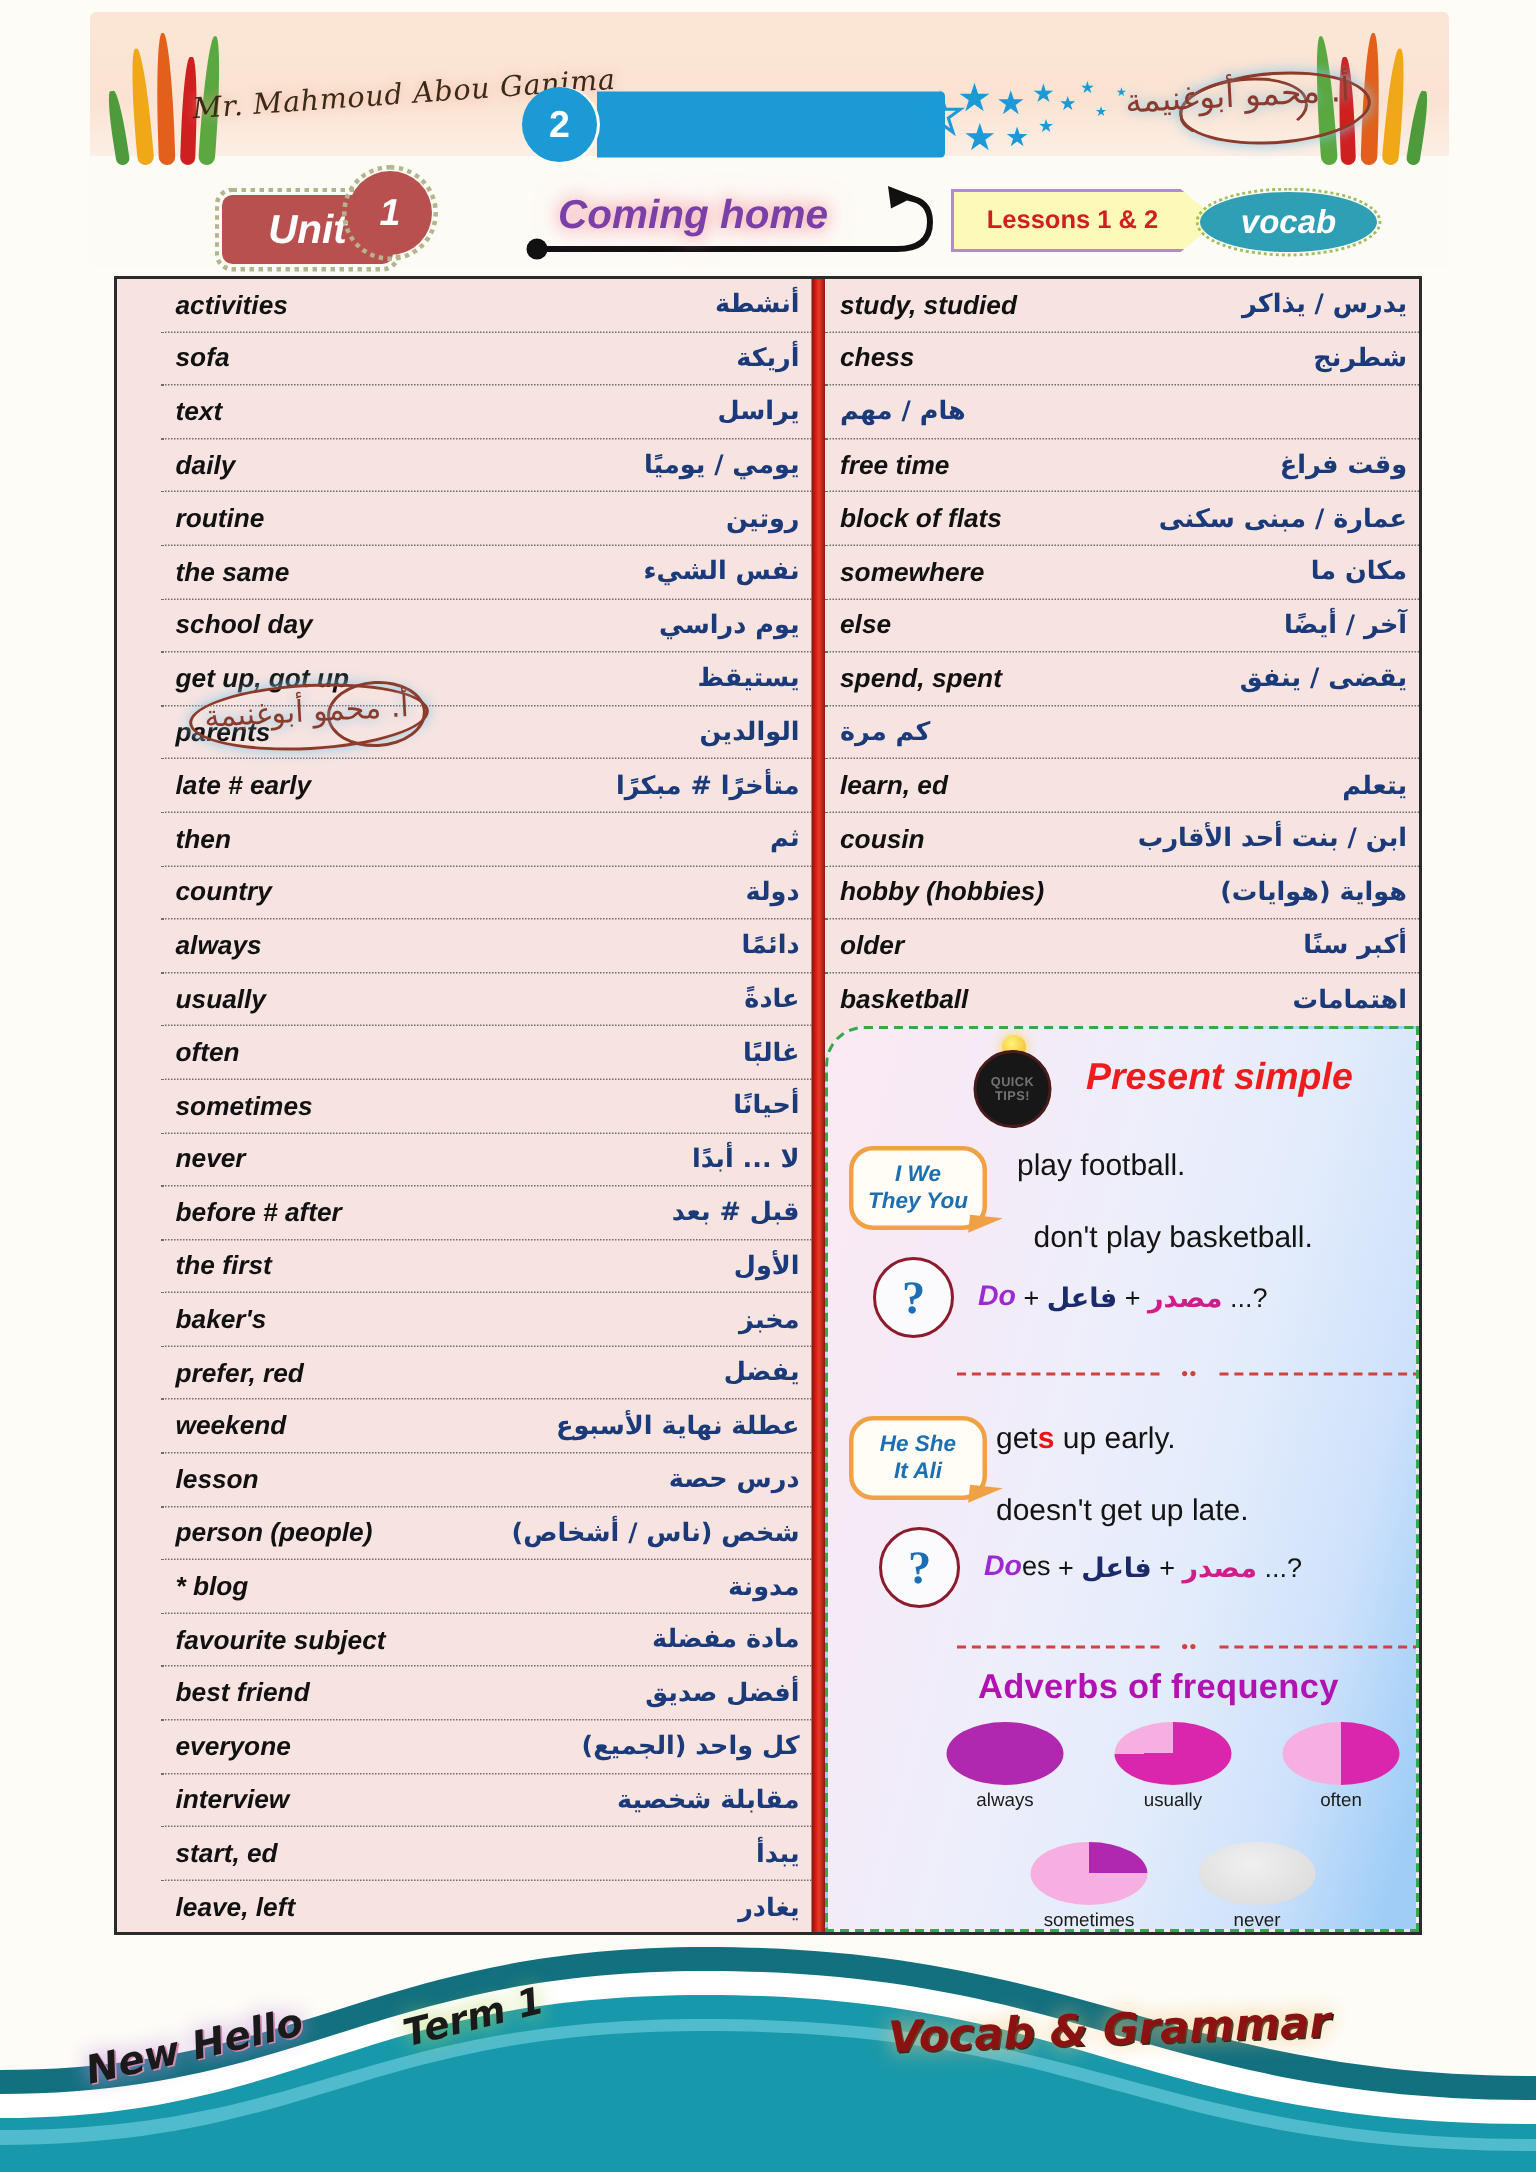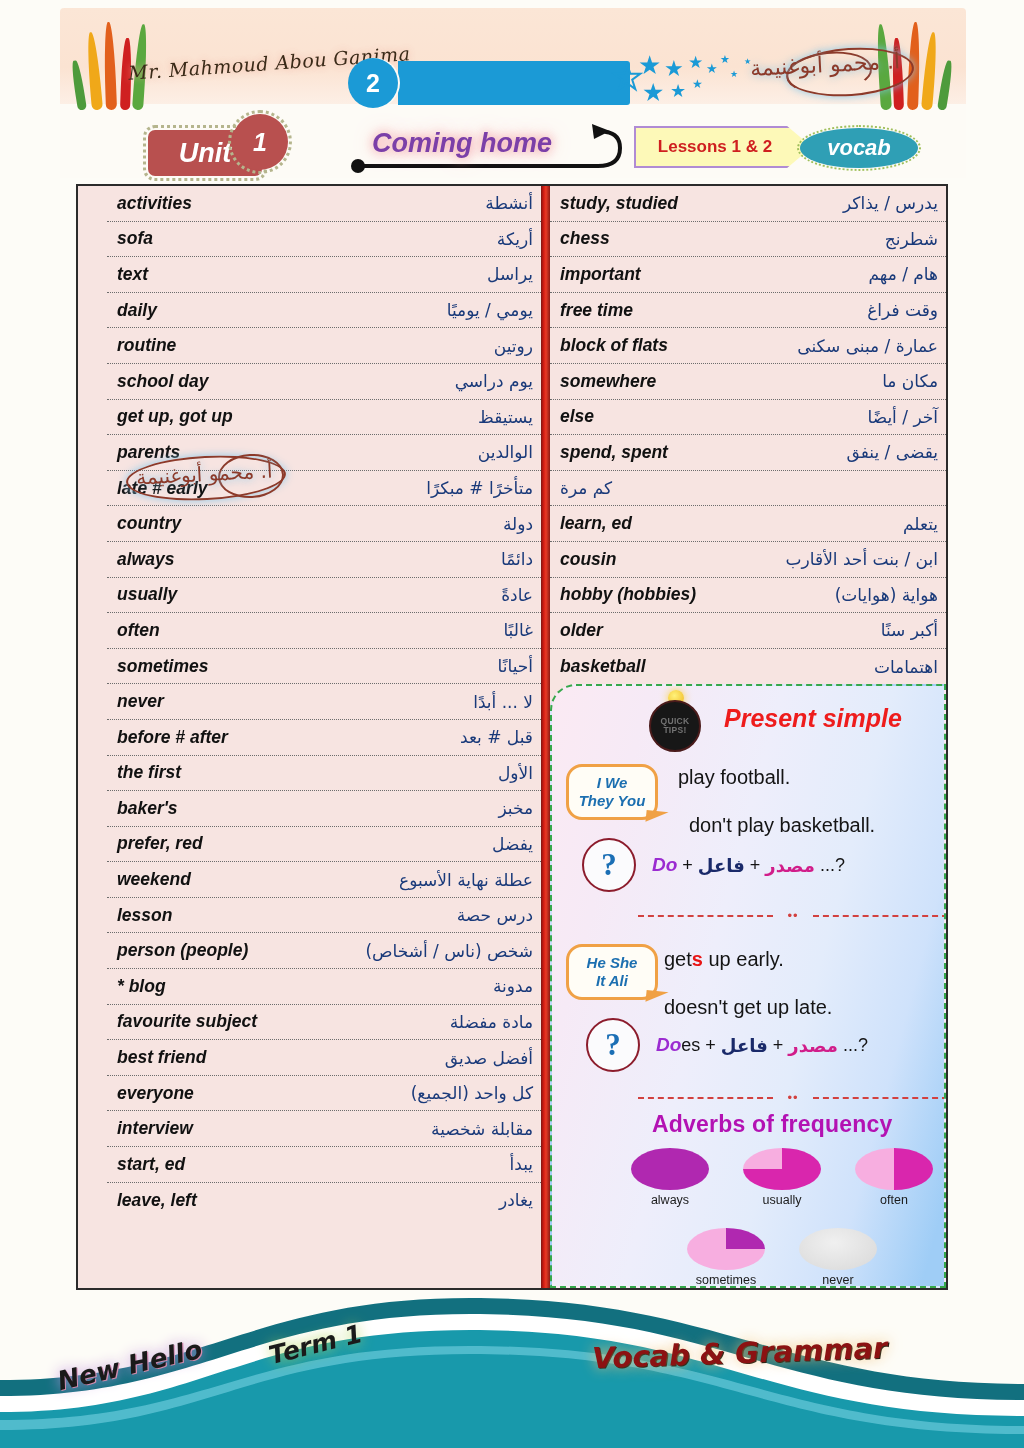--- a/index.html
+++ b/index.html
@@ -160,21 +160,21 @@
     padding:0 8px 0 10px;
     border-bottom:1.6px dotted #6c6c6c;
     position:relative;
   }
   .vrow:last-child { border-bottom:none; }
   .en {
     font-size:17.5px; font-style:italic; font-weight:bold;
     color:#111; flex:1; white-space:nowrap;
   }
   .ar {
-    font-size:17px; font-weight:normal; color:#1a3a7a;
+    font-size:17px; font-weight:bold; color:#1a3a7a;
     direction:rtl; font-family:"DejaVu Sans", sans-serif;
     white-space:nowrap;
   }
 
   
   .wm-sig {
     position:absolute; left:118px; top:450px;
     width:190px; height:60px; z-index:5; pointer-events:none;
   }
   .wm-sig .wm-txt {
@@ -395,36 +395,44 @@
         </div>
         <div class="vrow">
           <div class="en">daily</div>
           <div class="ar">يومي / يوميًا</div>
         </div>
         <div class="vrow">
           <div class="en">routine</div>
           <div class="ar">روتين</div>
         </div>
         <div class="vrow">
+          <div class="en">the same</div>
+          <div class="ar">نفس الشيء</div>
+        </div>
+        <div class="vrow">
           <div class="en">school day</div>
           <div class="ar">يوم دراسي</div>
         </div>
         <div class="vrow">
           <div class="en">get up, got up</div>
           <div class="ar">يستيقظ</div>
         </div>
         <div class="vrow">
           <div class="en">parents</div>
           <div class="ar">الوالدين</div>
         </div>
         <div class="vrow">
           <div class="en">late # early</div>
           <div class="ar">متأخرًا # مبكرًا</div>
         </div>
         <div class="vrow">
+          <div class="en">then</div>
+          <div class="ar">ثم</div>
+        </div>
+        <div class="vrow">
           <div class="en">country</div>
           <div class="ar">دولة</div>
         </div>
         <div class="vrow">
           <div class="en">always</div>
           <div class="ar">دائمًا</div>
         </div>
         <div class="vrow">
           <div class="en">usually</div>
           <div class="ar">عادةً</div>
@@ -505,21 +513,20 @@
       <div id="col-right-rows">
           <div class="vrow">
             <div class="en">study, studied</div>
             <div class="ar">يدرس / يذاكر</div>
           </div>
           <div class="vrow">
             <div class="en">chess</div>
             <div class="ar">شطرنج</div>
           </div>
           <div class="vrow">
-            <div class="en">important</div>
             <div class="ar">هام / مهم</div>
           </div>
           <div class="vrow">
             <div class="en">free time</div>
             <div class="ar">وقت فراغ</div>
           </div>
           <div class="vrow">
             <div class="en">block of flats</div>
             <div class="ar">عمارة / مبنى سكنى</div>
           </div>

